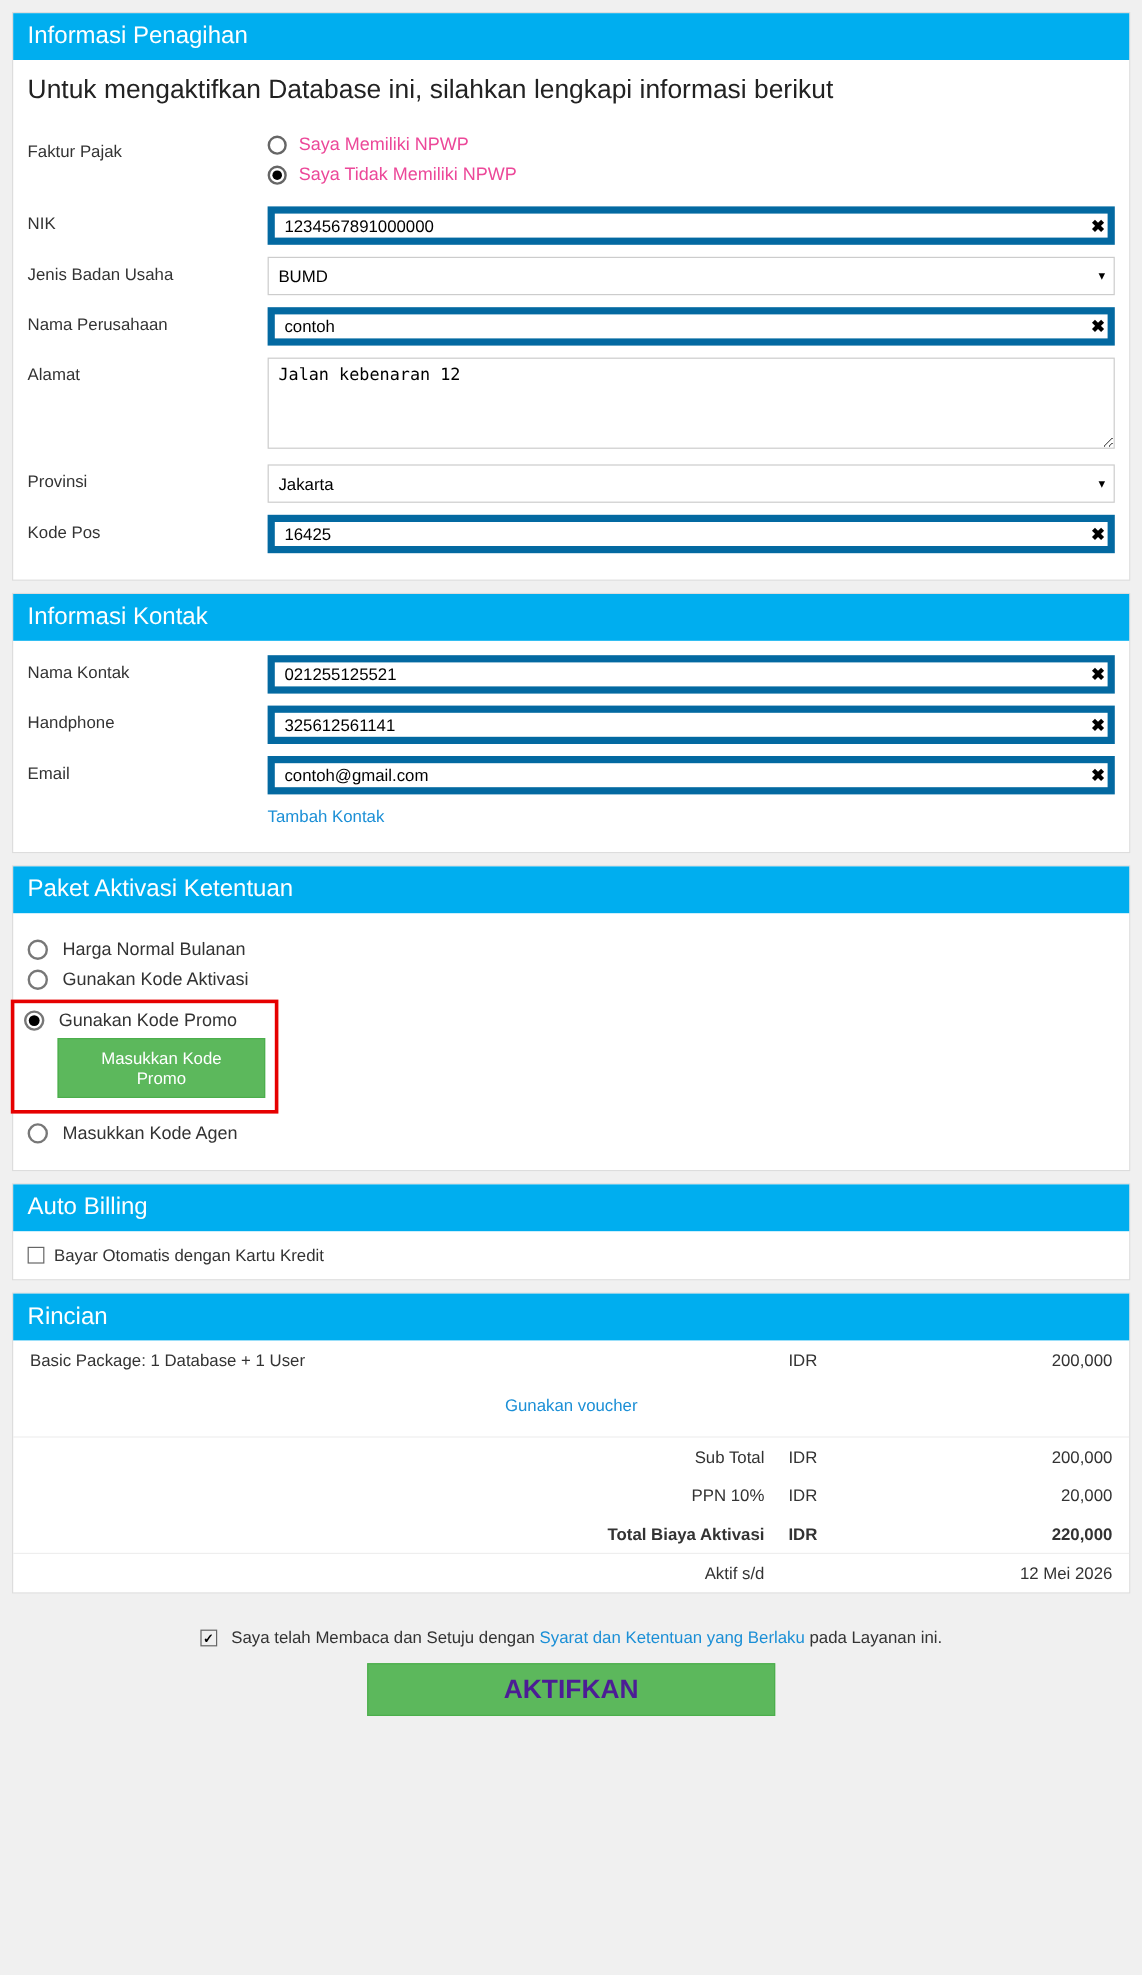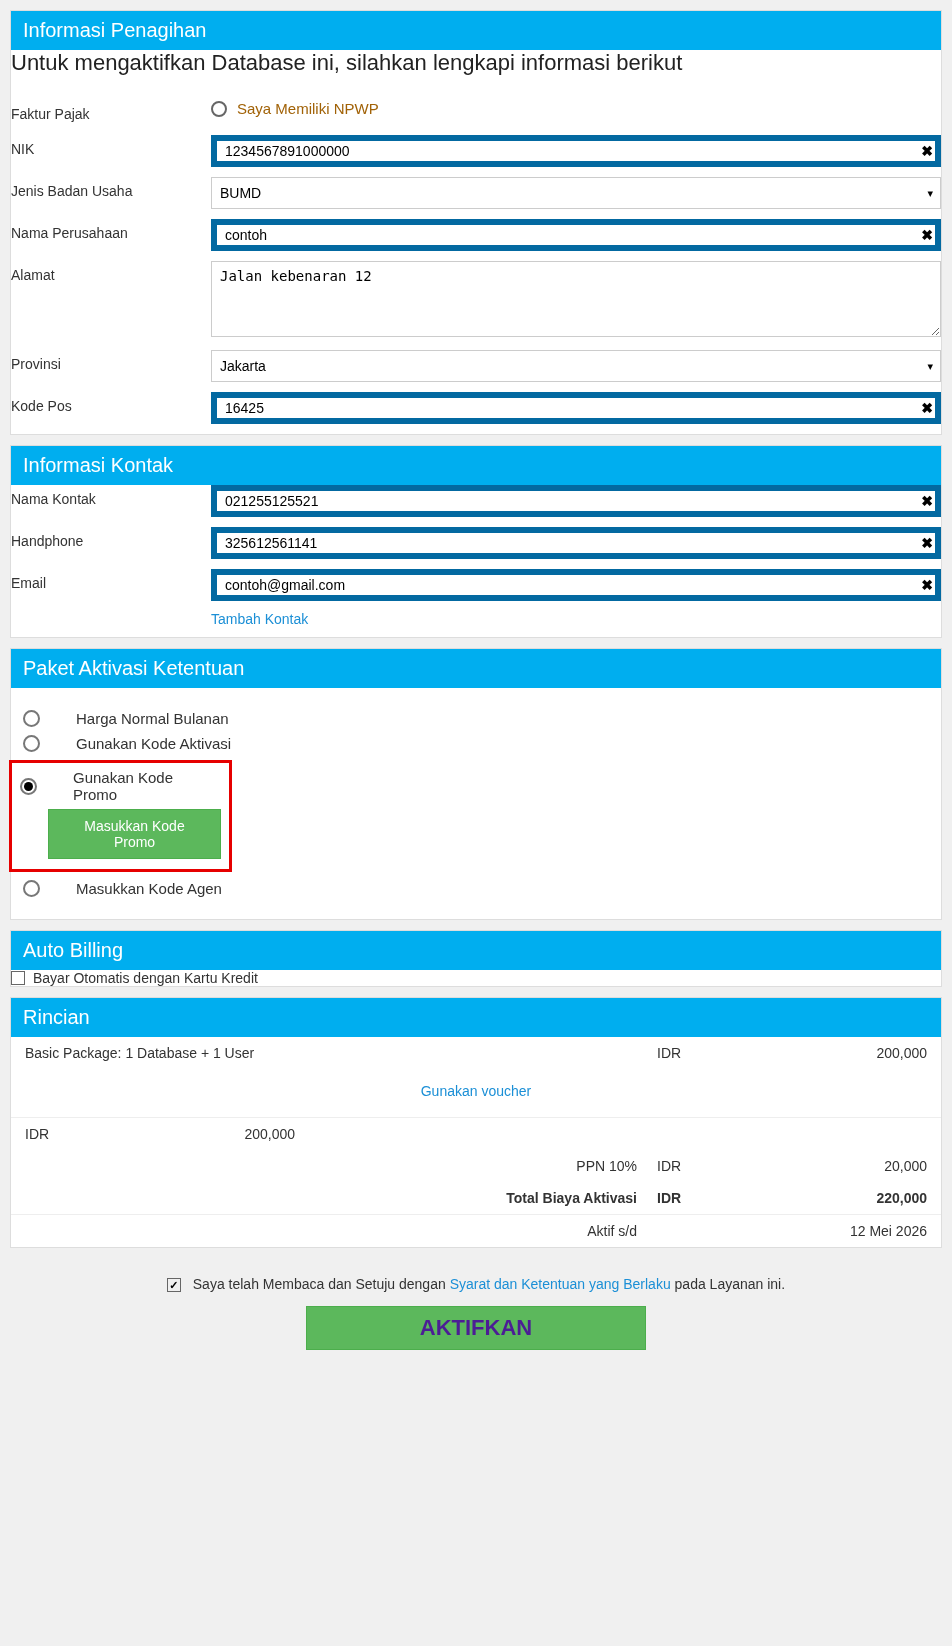--- a/index.html
+++ b/index.html
@@ -1,34 +1,34 @@
 <!DOCTYPE html>
 <html><head>
 <meta charset="utf-8">
 <style>
   * { box-sizing: border-box; margin: 0; padding: 0; }
   body { font-family: "Segoe UI", Arial, sans-serif; font-size: 14px; background: #f0f0f0; color: #333; width: 952px; }
   .panel { background: #fff; border: 1px solid #ddd; margin: 10px; }
   .panel-header { background: #00aeef; color: #fff; font-size: 20px; font-weight: 300; padding: 8px 12px; }
-  .panel-body { }
+  .panel-body { padding: 12px; }
   .lead { font-size: 22px; font-weight: 300; margin-bottom: 24px; color: #222; }
   .form-row { display: flex; align-items: flex-start; margin-bottom: 10px; }
   .form-label { width: 200px; padding-top: 6px; font-size: 14px; color: #333; }
   .form-control-wrap { flex: 1; position: relative; }
   .input-text { width: 100%; border: 6px solid #0369a1; padding: 6px 28px 6px 8px; font-size: 14px; height: 32px; }
   .input-select { width: 100%; border: 1px solid #ccc; padding: 6px 8px; font-size: 14px; height: 32px; appearance: none; background: #fff; }
   .textarea { width: 100%; border: 1px solid #ccc; padding: 6px 8px; font-size: 14px; font-family: monospace; height: 76px; resize: both; }
   .clear-x { position: absolute; right: 8px; top: 50%; transform: translateY(-50%); font-weight: bold; font-size: 14px; color: #000; cursor: pointer; }
   .chev { position: absolute; right: 8px; top: 50%; transform: translateY(-50%); font-size: 11px; color: #000; pointer-events: none; }
   .radio-row { display: flex; align-items: center; margin-bottom: 8px; }
   .radio { width: 16px; height: 16px; border: 2px solid #666; border-radius: 50%; margin-right: 10px; display: inline-flex; align-items: center; justify-content: center; cursor: pointer; }
   .radio.checked::after { content: ""; width: 8px; height: 8px; background: #000; border-radius: 50%; }
-  .radio-label { font-size: 15px; color: #a16207; }
+  .radio-label { font-size: 15px; color: #ec4899; }
   .package-body { padding: 14px 12px; }
-  .pkg-item { display: flex; align-items: center; margin: 8px 0; gap: 24px; }
+  .pkg-item { display: flex; align-items: center; margin: 8px 0; }
   .pkg-radio { width: 17px; height: 17px; border: 2px solid #777; border-radius: 50%; margin-right: 12px; display: inline-flex; align-items: center; justify-content: center; cursor: pointer; }
   .pkg-radio.checked::after { content: ""; width: 9px; height: 9px; background: #000; border-radius: 50%; }
   .pkg-label { font-size: 15px; }
   .btn-green { background: #5cb85c; color: #fff; border: 1px solid #4cae4c; padding: 8px 16px; font-size: 14px; cursor: pointer; margin-left: 28px; margin-top: 6px; }
   .highlight-box { border: 3px solid #e60000; padding: 6px 8px 10px 8px; margin: 4px 0 8px -14px; width: 223px; }
   .link { color: #1b8fd6; cursor: pointer; font-size: 14px; }
   .checkbox { width: 14px; height: 14px; border: 1px solid #666; display: inline-flex; align-items: center; justify-content: center; margin-right: 8px; font-size: 11px; cursor: pointer; }
   .checkbox.checked::after { content: "✓"; color: #000; font-weight: bold; }
   .rincian-body { padding: 0; border-radius: 10px; }
   .rinc-row { display: flex; padding: 8px 14px; border-bottom: 1px solid #eee; align-items: center; }
@@ -51,20 +51,24 @@
   <div class="panel-body">
     <div class="lead">Untuk mengaktifkan Database ini, silahkan lengkapi informasi berikut</div>
 
     <div class="form-row">
       <div class="form-label">Faktur Pajak</div>
       <div class="form-control-wrap">
         <div class="radio-row">
           <span class="radio"></span>
           <span class="radio-label">Saya Memiliki NPWP</span>
         </div>
+        <div class="radio-row">
+          <span class="radio checked"></span>
+          <span class="radio-label">Saya Tidak Memiliki NPWP</span>
+        </div>
       </div>
     </div>
 
     <div class="form-row">
       <div class="form-label">NIK</div>
       <div class="form-control-wrap">
         <input class="input-text" value="1234567891000000" style="">
         <span class="clear-x">✖</span>
       </div>
     </div>
@@ -185,20 +189,21 @@
   <div class="rincian-body">
     <div class="rinc-row noborder">
       <div class="rinc-label-left">Basic Package: 1 Database + 1 User</div>
       <div class="rinc-cur">IDR</div>
       <div class="rinc-val">200,000</div>
     </div>
     <div class="voucher-row">
       <span class="link">Gunakan voucher</span>
     </div>
     <div class="rinc-row noborder">
+      <div class="rinc-label">Sub Total</div>
       <div class="rinc-cur">IDR</div>
       <div class="rinc-val">200,000</div>
     </div>
     <div class="rinc-row noborder">
       <div class="rinc-label">PPN 10%</div>
       <div class="rinc-cur">IDR</div>
       <div class="rinc-val">20,000</div>
     </div>
     <div class="rinc-row">
       <div class="rinc-label bold">Total Biaya Aktivasi</div>

